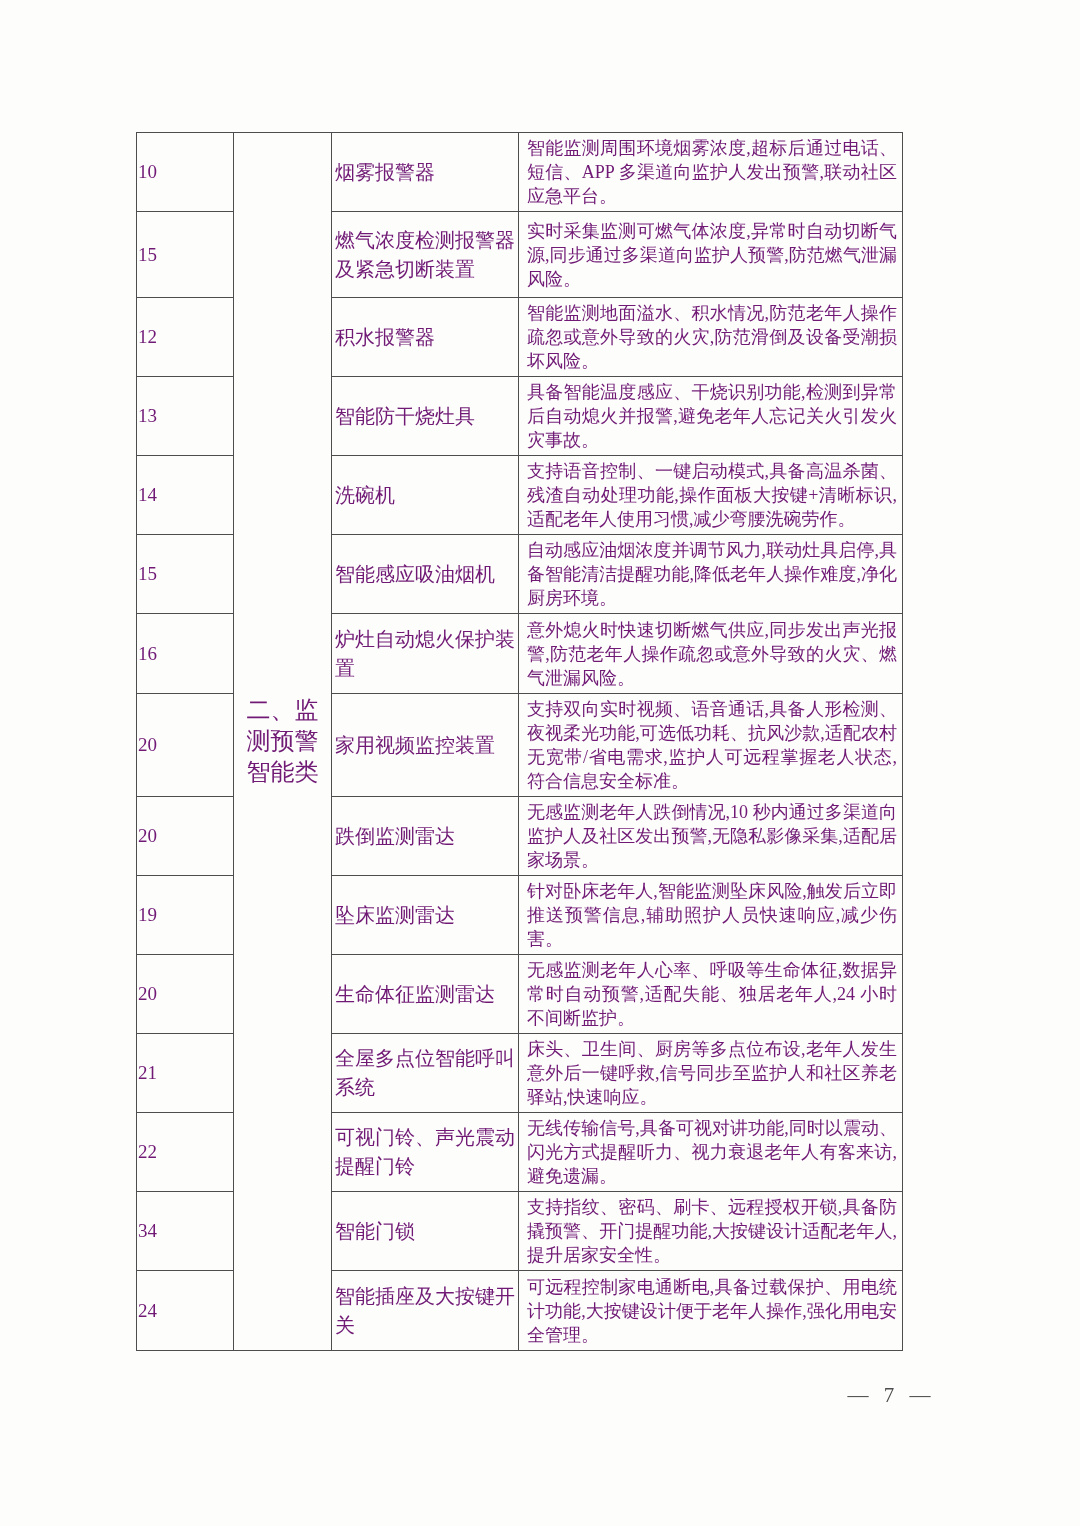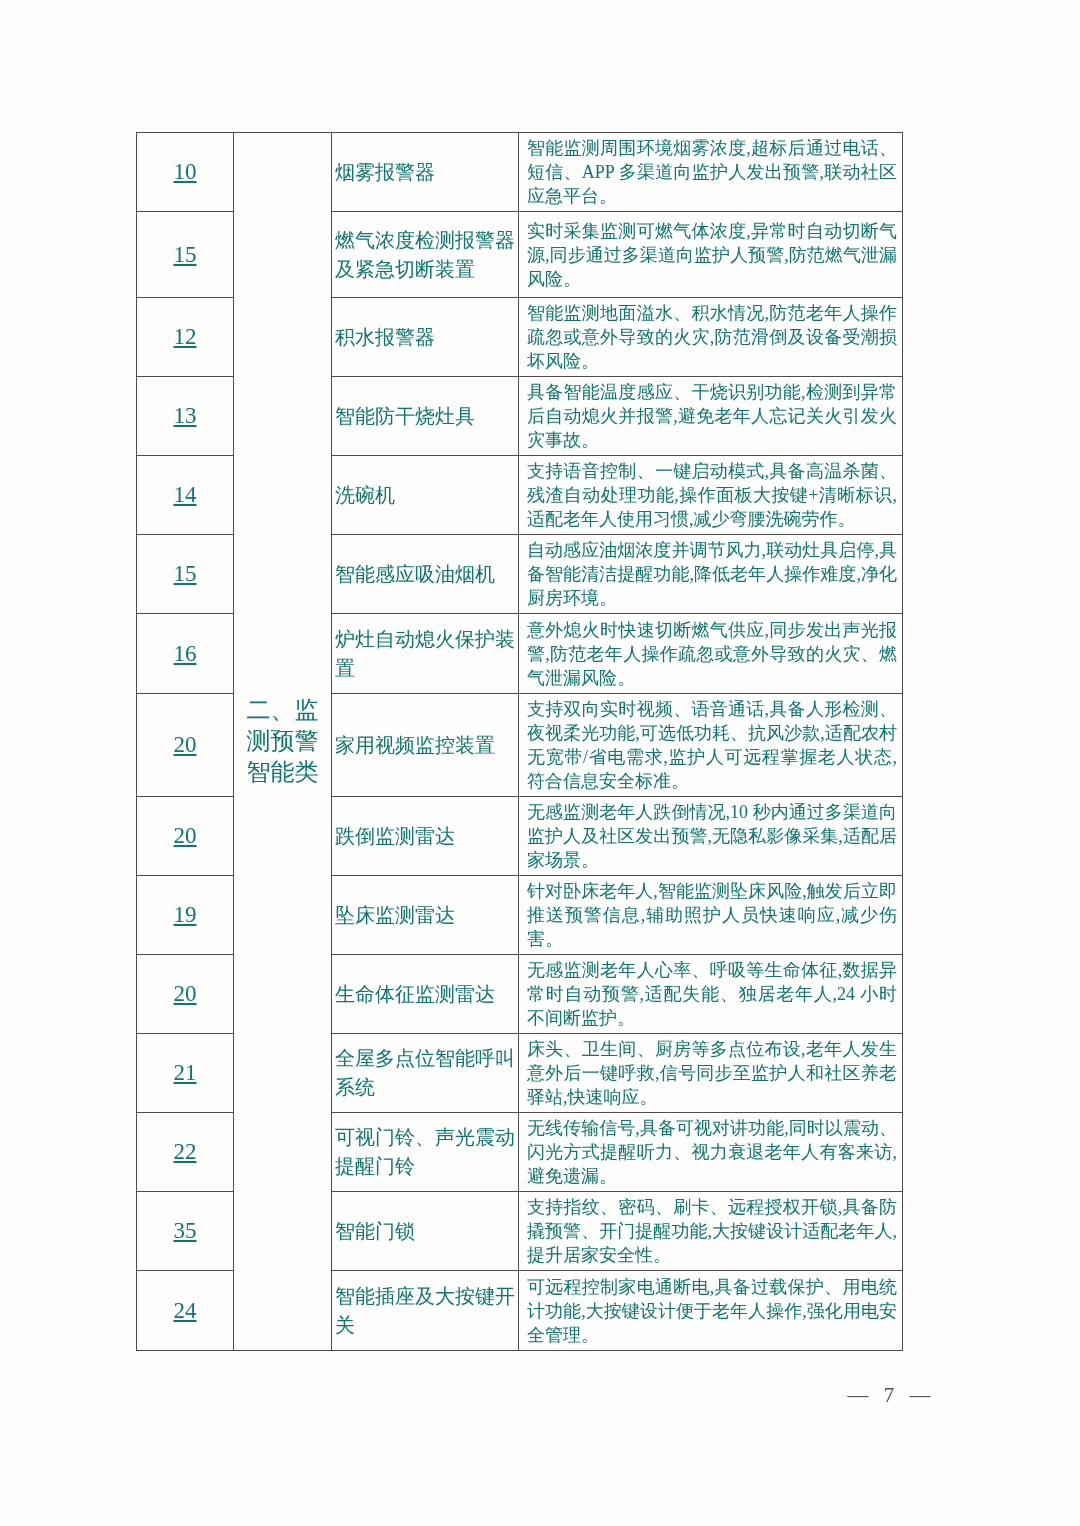--- a/index.html
+++ b/index.html
@@ -21,30 +21,28 @@
   table.catalog {
     position: absolute;
     left: 136px;
     top: 132px;
     width: 766px;
     border-collapse: collapse;
     table-layout: fixed;
   }
   table.catalog td {
     border: 1.4px solid #4d4d4d;
-    color: #0f766e;
+    color: #701a75;
     vertical-align: middle;
     box-sizing: border-box;
     overflow: hidden;
   }
   td.num {
-    text-align: center;
-    font-size: 23px;
+    font-size: 19px;
     color: #474747;
-    text-decoration: underline;
   }
   td.cat {
     text-align: center;
     font-size: 24px;
     line-height: 31px;
     padding: 16px 6px;
     color: #3c3c3c;
   }
   td.prod {
     font-size: 20px;
@@ -144,21 +142,21 @@
         <td class="num">21</td>
         <td class="prod">全屋多点位智能呼叫系统</td>
         <td class="desc">床头、卫生间、厨房等多点位布设,老年人发生意外后一键呼救,信号同步至监护人和社区养老驿站,快速响应。</td>
       </tr>
       <tr style="height:78px">
         <td class="num">22</td>
         <td class="prod">可视门铃、声光震动提醒门铃</td>
         <td class="desc">无线传输信号,具备可视对讲功能,同时以震动、闪光方式提醒听力、视力衰退老年人有客来访,避免遗漏。</td>
       </tr>
       <tr style="height:76px">
-        <td class="num">35</td>
+        <td class="num">34</td>
         <td class="prod">智能门锁</td>
         <td class="desc">支持指纹、密码、刷卡、远程授权开锁,具备防撬预警、开门提醒功能,大按键设计适配老年人,提升居家安全性。</td>
       </tr>
       <tr style="height:80px">
         <td class="num">24</td>
         <td class="prod">智能插座及大按键开关</td>
         <td class="desc">可远程控制家电通断电,具备过载保护、用电统计功能,大按键设计便于老年人操作,强化用电安全管理。</td>
       </tr>
     </tbody>
   </table>

